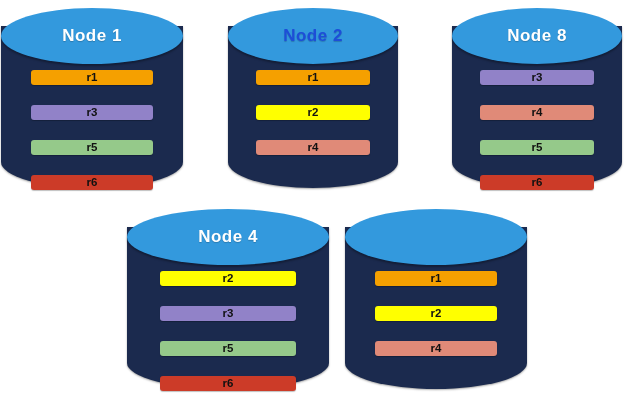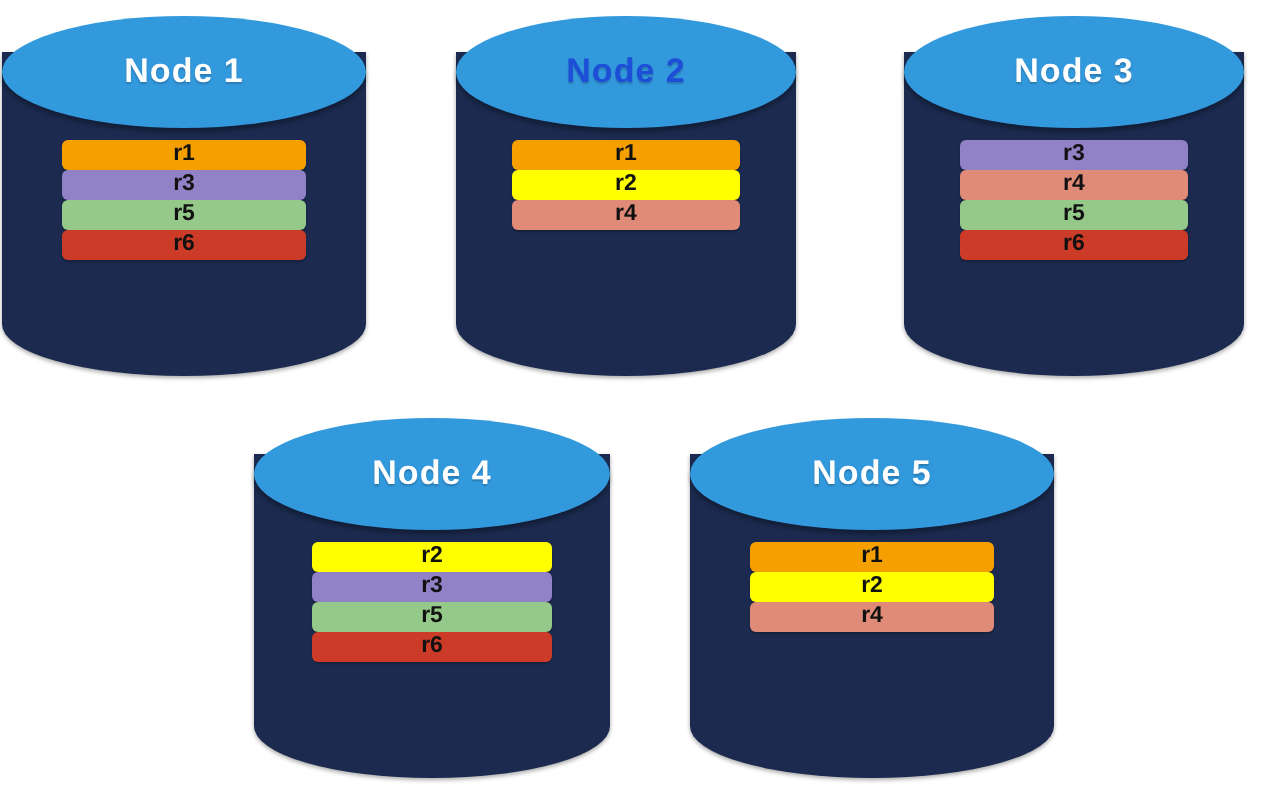--- a/index.html
+++ b/index.html
@@ -71,42 +71,42 @@
 
   .replicas {
     position: absolute;
     left: 0;
     right: 0;
     top: 62px;
     z-index: 5;
     display: flex;
     flex-direction: column;
     align-items: center;
-    gap: 0;
+    gap: 20px;
   }
 
   .replica {
     width: 67%;
     height: 15px;
     border-radius: 3px;
     display: flex;
     align-items: center;
     justify-content: center;
     font-size: 11.5px;
     font-weight: bold;
     color: #111111;
     line-height: 1;
     box-shadow: 0 1px 1px rgba(0,0,0,0.25);
   }
 
   
   #node-0 { left: 1px;  top: 8px;   width: 182px; height: 180px; }
   #node-1 { left: 228px; top: 8px;   width: 170px; height: 180px; }
   #node-2 { left: 452px; top: 8px;   width: 170px; height: 180px; }
-  #node-3 { left: 127px; top: 209px; width: 178px; height: 180px; }
+  #node-3 { left: 127px; top: 209px; width: 202px; height: 180px; }
   #node-4 { left: 345px; top: 209px; width: 182px; height: 180px; }
 </style>
 </head>
 <body>
 
 <div id="canvas" style="background: rgb(255, 255, 255);">
 
   <div class="node" id="node-0">
     <div class="cyl-body" style="background: rgb(27, 42, 78);"></div>
     <div class="cyl-top" style="background: rgb(51, 153, 221);"></div>
@@ -126,21 +126,21 @@
     <div class="replicas">
         <div class="replica" style="background: rgb(245, 160, 0); color: rgb(17, 17, 17);">r1</div>
         <div class="replica" style="background: rgb(255, 255, 0); color: rgb(17, 17, 17);">r2</div>
         <div class="replica" style="background: rgb(224, 138, 120); color: rgb(17, 17, 17);">r4</div>
       </div>
   </div>
 
   <div class="node" id="node-2">
     <div class="cyl-body" style="background: rgb(27, 42, 78);"></div>
     <div class="cyl-top" style="background: rgb(51, 153, 221);"></div>
-    <div class="node-label" style="color: rgb(255, 255, 255);">Node  3</div>
+    <div class="node-label" style="color: rgb(255, 255, 255);">Node  8</div>
     <div class="replicas">
         <div class="replica" style="background: rgb(145, 130, 200); color: rgb(17, 17, 17);">r3</div>
         <div class="replica" style="background: rgb(224, 138, 120); color: rgb(17, 17, 17);">r4</div>
         <div class="replica" style="background: rgb(149, 201, 138); color: rgb(17, 17, 17);">r5</div>
         <div class="replica" style="background: rgb(204, 59, 40); color: rgb(17, 17, 17);">r6</div>
       </div>
   </div>
 
   <div class="node" id="node-3">
     <div class="cyl-body" style="background: rgb(27, 42, 78);"></div>
@@ -150,21 +150,20 @@
         <div class="replica" style="background: rgb(255, 255, 0); color: rgb(17, 17, 17);">r2</div>
         <div class="replica" style="background: rgb(145, 130, 200); color: rgb(17, 17, 17);">r3</div>
         <div class="replica" style="background: rgb(149, 201, 138); color: rgb(17, 17, 17);">r5</div>
         <div class="replica" style="background: rgb(204, 59, 40); color: rgb(17, 17, 17);">r6</div>
       </div>
   </div>
 
   <div class="node" id="node-4">
     <div class="cyl-body" style="background: rgb(27, 42, 78);"></div>
     <div class="cyl-top" style="background: rgb(51, 153, 221);"></div>
-    <div class="node-label" style="color: rgb(255, 255, 255);">Node  5</div>
     <div class="replicas">
         <div class="replica" style="background: rgb(245, 160, 0); color: rgb(17, 17, 17);">r1</div>
         <div class="replica" style="background: rgb(255, 255, 0); color: rgb(17, 17, 17);">r2</div>
         <div class="replica" style="background: rgb(224, 138, 120); color: rgb(17, 17, 17);">r4</div>
       </div>
   </div>
 
 </div>
 
 </body></html>

